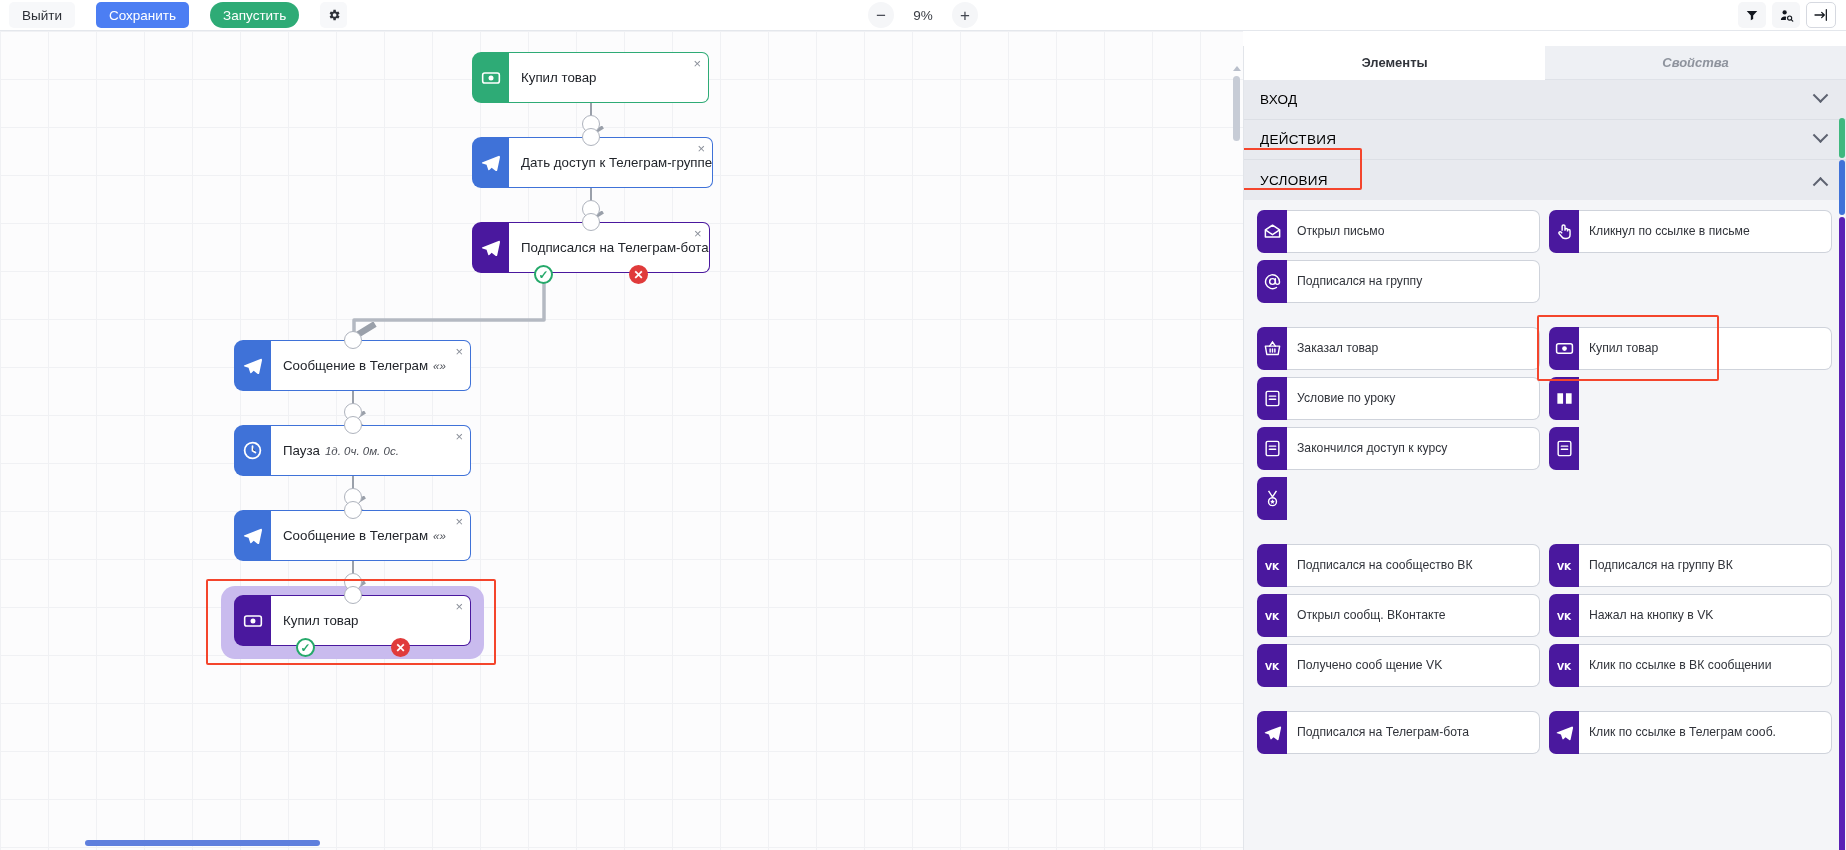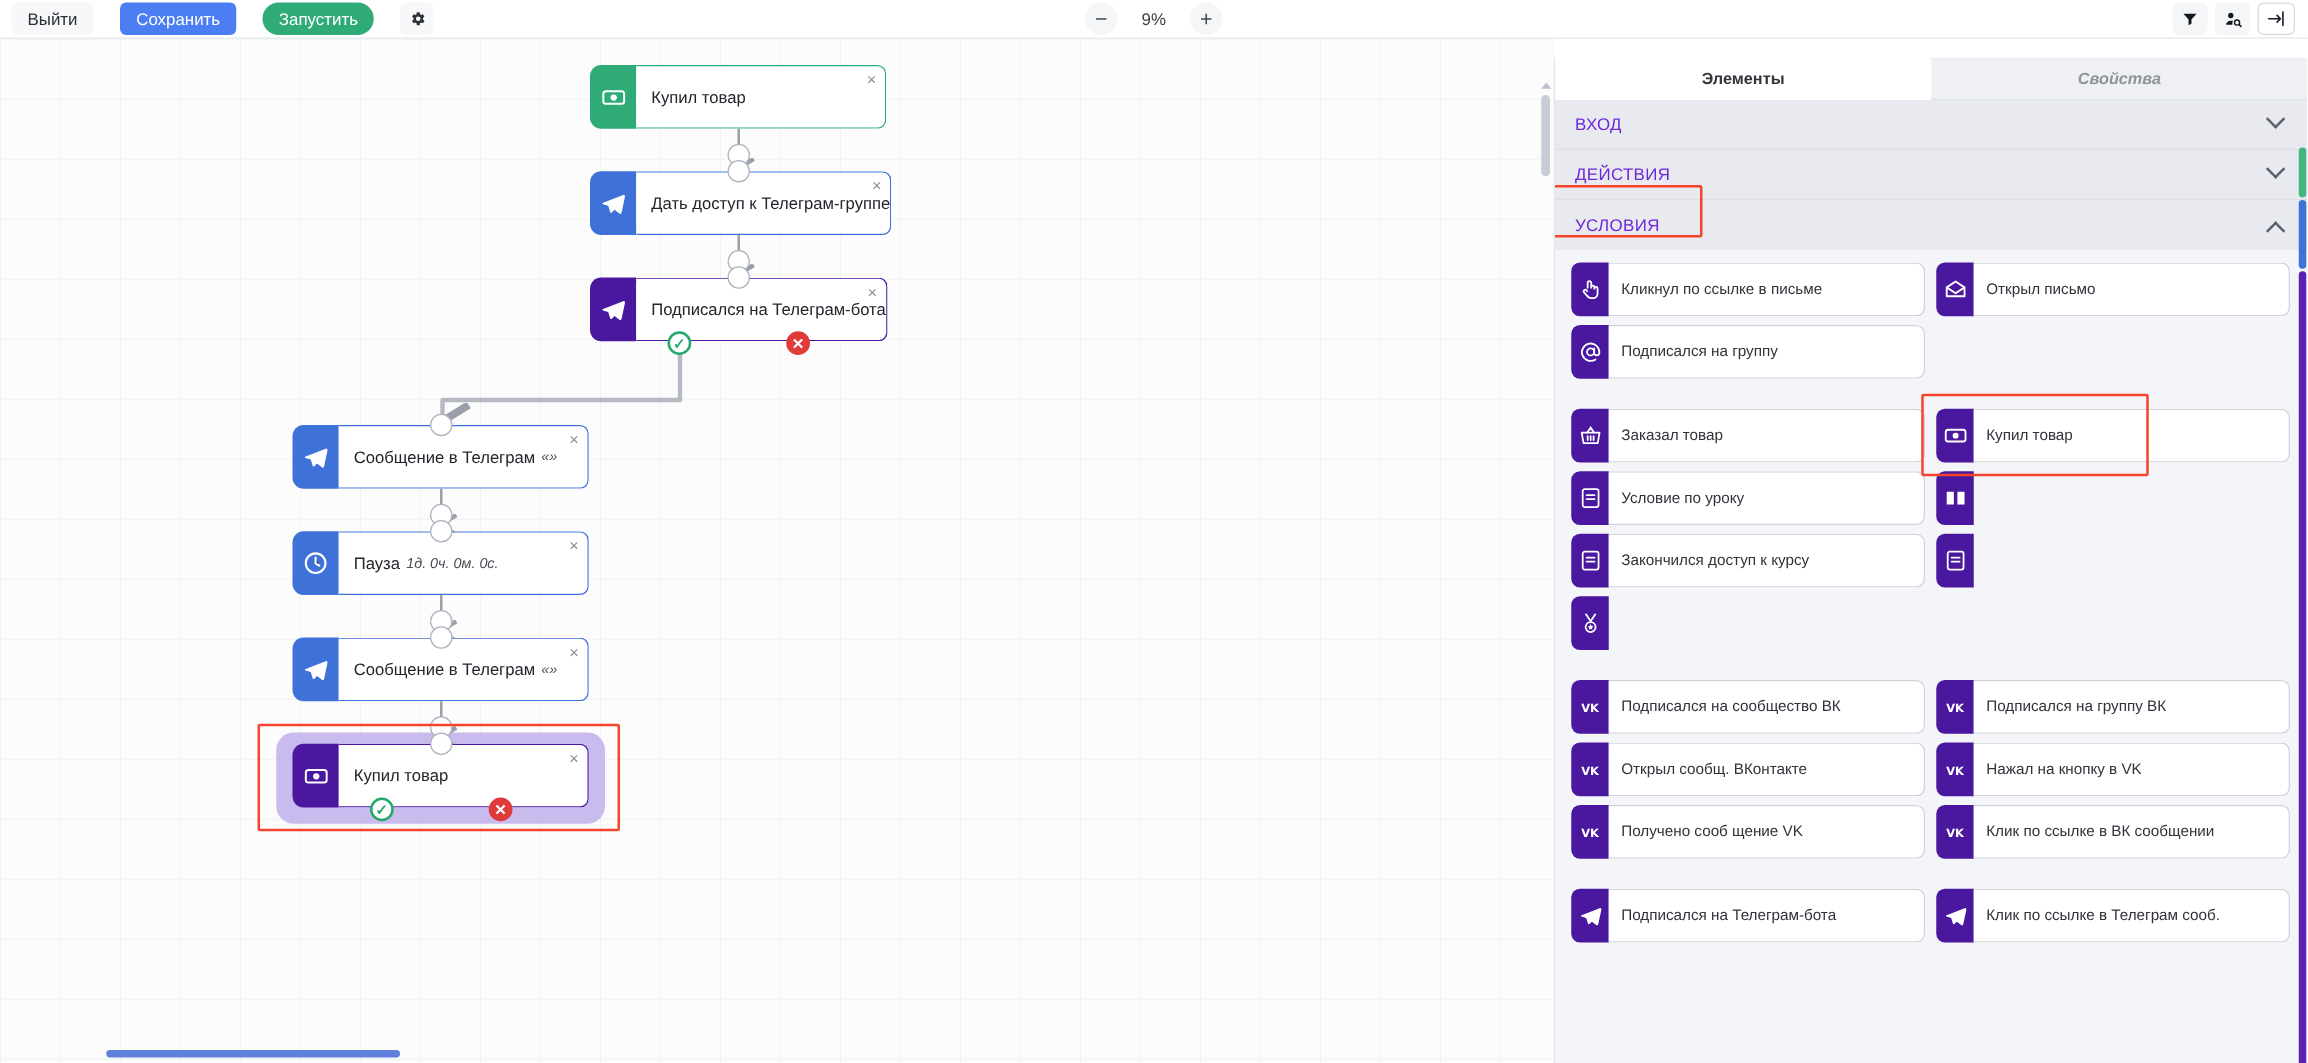--- a/index.html
+++ b/index.html
@@ -159,21 +159,21 @@
     font-size: 13px; font-weight: bold; cursor: pointer;
     border-bottom: 1px solid #dfe2e8;
   }
   .panel-tab.active { background: #ffffff; color: #31343b; border-bottom: 2px solid #ffffff; }
   .panel-tab.inactive { background: #eef0f4; color: #8e939d; font-style: italic; }
 
   .accordion { background: #e8eaef; height: 40px; flex: 0 0 40px;
     display: flex; align-items: center; justify-content: space-between;
     padding: 0 20px 0 16px; cursor: pointer;
     border-bottom: 1px solid #dcdfe5; position: relative; }
-  .accordion-label { font-size: 13.5px; color: #6d28d9; letter-spacing: .3px; }
+  .accordion-label { font-size: 13.5px; color: #000000; letter-spacing: .3px; }
   .chev { width: 11px; height: 11px; border-right: 2px solid #5d6270; border-bottom: 2px solid #5d6270; }
   .chev.down { transform: rotate(45deg) translate(-3px,-3px); }
   .chev.up { transform: rotate(-135deg) translate(-3px,-3px); }
 
   .panel-scroll { flex: 1; overflow: hidden; position: relative; background: #f4f5f8; }
   .tile-grid {
     display: grid; grid-template-columns: 1fr 1fr;
     gap: 7px 9px; padding: 10px 14px 10px 13px;
   }
   .tile-grid.gap-group { padding-top: 14px; }
@@ -404,36 +404,36 @@
     <span class="chev up"></span>
     <div class="redbox" style="left:-4px; top:-12px; width:122px; height:42px;"></div>
   </div>
 
   <div class="panel-scroll">
 
     <div class="tile-grid">
       <div class="tile">
         <div class="tile-icon">
           <svg width="19" height="19" viewBox="0 0 24 24">
-            <path fill="none" stroke="#fff" stroke-width="1.8" stroke-linejoin="round" d="M9 11V5.5a1.8 1.8 0 0 1 3.6 0V11m0-1.2a1.6 1.6 0 0 1 3.2 0V12m0-1a1.6 1.6 0 0 1 3.2 0v5.2c0 2.6-2 4.6-4.6 4.6h-1.8c-2.4 0-3.6-1.2-4.6-2.8L5 14.6a1.7 1.7 0 0 1 2.8-1.8L9 14.4"></path>
-          </svg>
-        </div>
-        <div class="tile-body">
-          <span class="tile-text">Кликнул по ссылке в письме</span>
-        </div>
-      </div>
-      <div class="tile">
-        <div class="tile-icon">
-          <svg width="19" height="19" viewBox="0 0 24 24">
             <path fill="none" stroke="#fff" stroke-width="1.9" stroke-linejoin="round" d="M3 10 12 4l9 6v9H3z"></path>
             <path fill="none" stroke="#fff" stroke-width="1.9" stroke-linejoin="round" d="m3 10 9 6 9-6"></path>
           </svg>
         </div>
         <div class="tile-body">
           <span class="tile-text">Открыл письмо</span>
+        </div>
+      </div>
+      <div class="tile">
+        <div class="tile-icon">
+          <svg width="19" height="19" viewBox="0 0 24 24">
+            <path fill="none" stroke="#fff" stroke-width="1.8" stroke-linejoin="round" d="M9 11V5.5a1.8 1.8 0 0 1 3.6 0V11m0-1.2a1.6 1.6 0 0 1 3.2 0V12m0-1a1.6 1.6 0 0 1 3.2 0v5.2c0 2.6-2 4.6-4.6 4.6h-1.8c-2.4 0-3.6-1.2-4.6-2.8L5 14.6a1.7 1.7 0 0 1 2.8-1.8L9 14.4"></path>
+          </svg>
+        </div>
+        <div class="tile-body">
+          <span class="tile-text">Кликнул по ссылке в письме</span>
         </div>
       </div>
       <div class="tile">
         <div class="tile-icon">
           <svg width="19" height="19" viewBox="0 0 24 24">
             <circle cx="12" cy="12" r="3.6" fill="none" stroke="#fff" stroke-width="1.8"></circle>
             <path fill="none" stroke="#fff" stroke-width="1.8" stroke-linecap="round" d="M15.6 8.4V13a2.6 2.6 0 0 0 5.2 0A8.8 8.8 0 1 0 17 19.6"></path>
           </svg>
         </div>
         <div class="tile-body">

